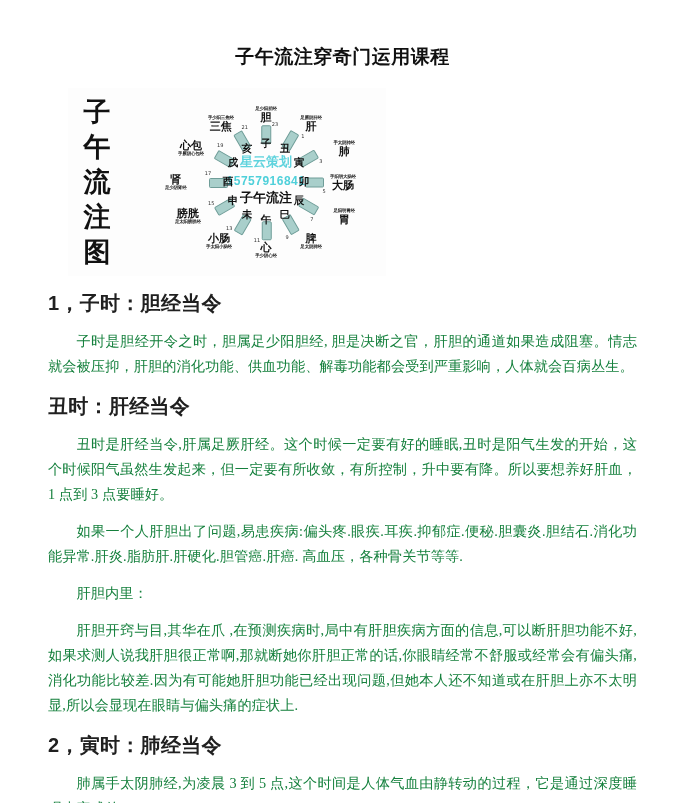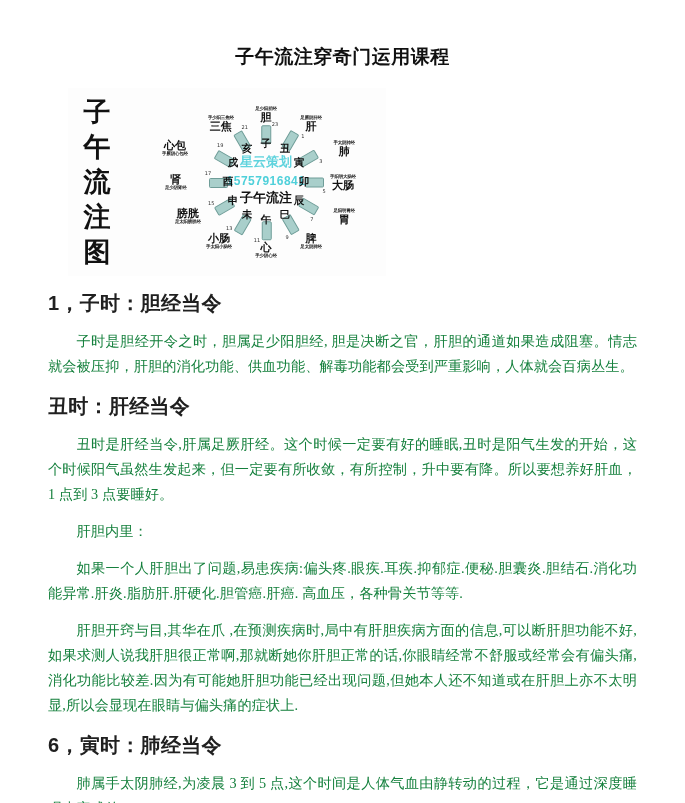--- a/index.html
+++ b/index.html
@@ -250,39 +250,39 @@
         <div class="bar" style="left: 59px; top: 88px; transform: rotate(360deg);"></div>
         <div class="branch" style="left: 78px; top: 92px;">酉</div>
         <div class="hour" style="left: 58px; top: 83px;">17</div>
         <div class="node" style="left: 25.72px; top: 92px;">
           <div class="organ">肾</div>
           <div class="meridian">足少阴肾经</div>
         </div>
         <div class="bar" style="left: 65.4308px; top: 64px; transform: rotate(390deg);"></div>
         <div class="branch" style="left: 83.091px; top: 73px;">戌</div>
         <div class="hour" style="left: 70.2705px; top: 55.2058px;">19</div>
-        <div class="node" style="left: 25px; top: 57.96px;">
+        <div class="node" style="left: 41px; top: 57.96px;">
           <div class="organ">心包</div>
           <div class="meridian">手厥阴心包经</div>
         </div>
         <div class="bar" style="left: 83px; top: 46.4308px; transform: rotate(420deg);"></div>
         <div class="branch" style="left: 97px; top: 59.091px;">亥</div>
         <div class="hour" style="left: 94.7942px; top: 37.2705px;">21</div>
         <div class="node" style="left: 70.86px; top: 33.041px;">
           <div class="meridian">手少阳三焦经</div>
           <div class="organ">三焦</div>
         </div>
       </div>
   </div>
 
   <div>
       <h2 class="sec">1，子时：胆经当令</h2>
       <p class="body indent">子时是胆经开令之时，胆属足少阳胆经, 胆是决断之官，肝胆的通道如果造成阻塞。情志就会被压抑，肝胆的消化功能、供血功能、解毒功能都会受到严重影响，人体就会百病丛生。</p>
       <h2 class="sec">丑时：肝经当令</h2>
       <p class="body indent">丑时是肝经当令,肝属足厥肝经。这个时候一定要有好的睡眠,丑时是阳气生发的开始，这个时候阳气虽然生发起来，但一定要有所收敛，有所控制，升中要有降。所以要想养好肝血，1 点到 3 点要睡好。</p>
+      <p class="body indent">如果一个人肝胆出了问题,易患疾病:偏头疼.眼疾.耳疾.抑郁症.便秘.胆囊炎.胆结石.消化功能异常.肝炎.脂肪肝.肝硬化.胆管癌.肝癌. 高血压，各种骨关节等等.</p>
       <p class="body indent">肝胆内里：</p>
-      <p class="body indent">如果一个人肝胆出了问题,易患疾病:偏头疼.眼疾.耳疾.抑郁症.便秘.胆囊炎.胆结石.消化功能异常.肝炎.脂肪肝.肝硬化.胆管癌.肝癌. 高血压，各种骨关节等等.</p>
       <p class="body indent">肝胆开窍与目,其华在爪 ,在预测疾病时,局中有肝胆疾病方面的信息,可以断肝胆功能不好,如果求测人说我肝胆很正常啊,那就断她你肝胆正常的话,你眼睛经常不舒服或经常会有偏头痛,消化功能比较差.因为有可能她肝胆功能已经出现问题,但她本人还不知道或在肝胆上亦不太明显,所以会显现在眼睛与偏头痛的症状上.</p>
-      <h2 class="sec">6，寅时：肺经当令</h2>
+      <h2 class="sec">2，寅时：肺经当令</h2>
       <p class="body indent">肺属手太阴肺经,为凌晨 3 到 5 点,这个时间是人体气血由静转动的过程，它是通过深度睡眠来完成的。</p>
     </div>
 
 </div>
 
 </body></html>

